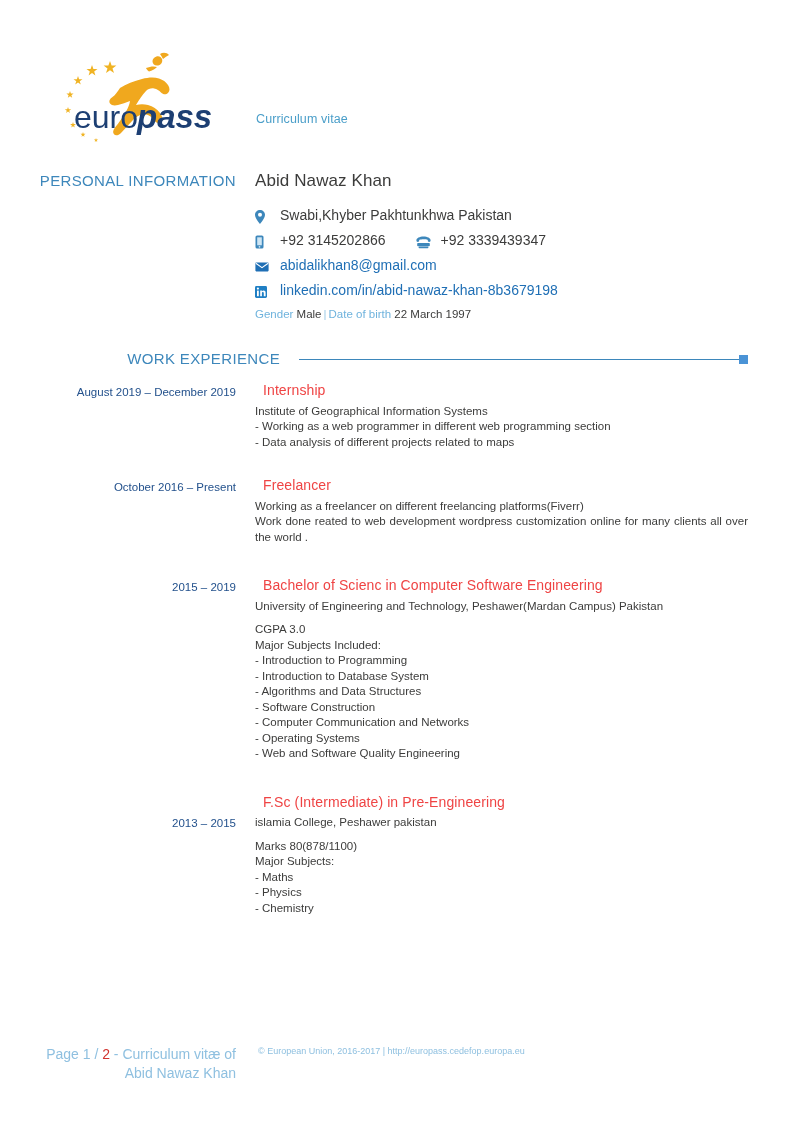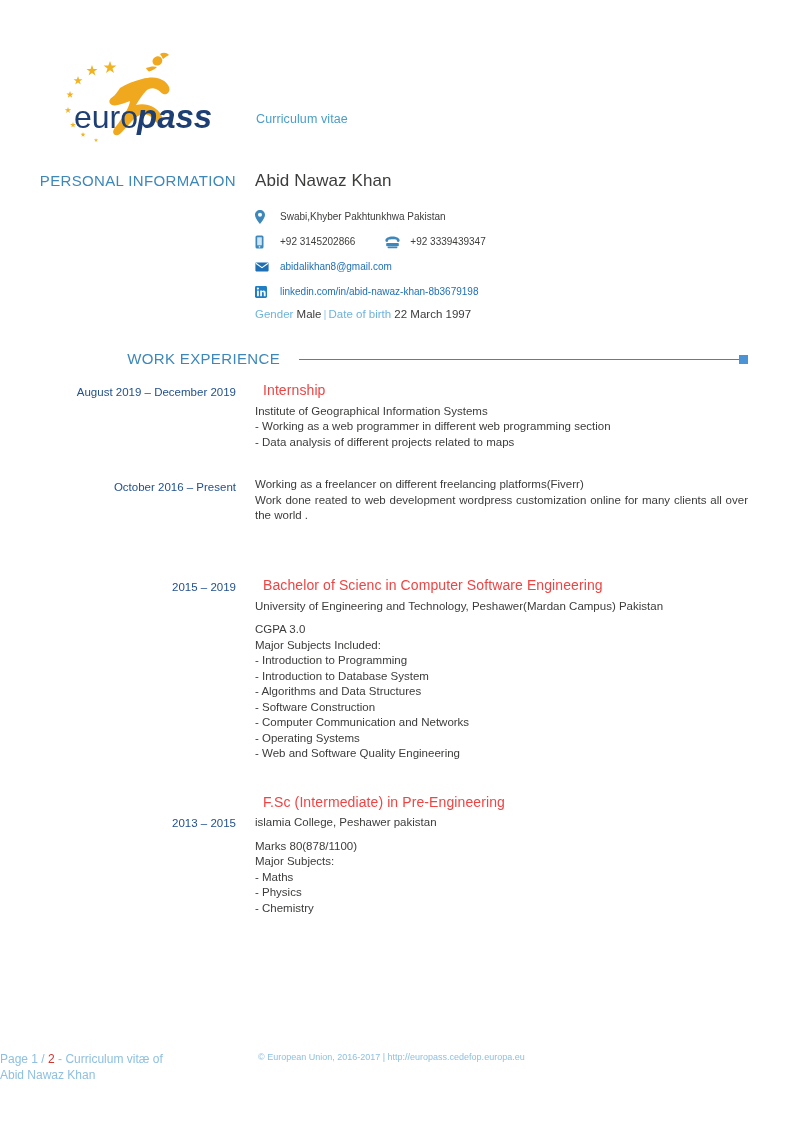--- a/index.html
+++ b/index.html
@@ -65,24 +65,23 @@
   }
   .person-name {
     font-size: 17px;
     color: #3c3c3b;
     line-height: 1.1;
     letter-spacing: 0.1px;
   }
   .contact-list { margin-top: 16px; }
   .contact-line {
     display: flex;
-    align-items: center;
     min-height: 21px;
     margin-bottom: 4px;
-    font-size: 10px;
+    font-size: 14px;
     color: #3c3c3b;
   }
   .contact-ico {
     width: 18px; min-width: 18px;
     display: flex; align-items: center; justify-content: flex-start;
     margin-right: 7px;
   }
   .contact-txt { line-height: 1.25; }
   .contact-txt.link { color: #1f6fb5; }
   .contact-sep { display: inline-block; width: 30px; }
@@ -156,22 +155,22 @@
   
   .footer {
     position: absolute;
     left: 0; bottom: 40px;
     width: 794px;
     display: flex;
     align-items: flex-start;
   }
   .footer-left {
     width: 236px; min-width: 236px;
-    text-align: left;
-    font-size: 12px;
+    text-align: right;
+    font-size: 14px;
     color: #8fc0e0;
     line-height: 1.35;
   }
   .footer-left .pg-red { color: #d1332e; }
   .footer-right {
     margin-left: 22px;
     font-size: 9px;
     color: #8fc0e0;
     line-height: 1.35;
     padding-top: 0;
@@ -316,20 +315,21 @@
     </div>
 
     <div style="height:27px"></div>
 
     <div class="row entry">
       <div class="col-label">
         <span class="entry-date">October 2016 – Present</span>
       </div>
       <div class="col-gap"></div>
       <div class="col-content">
+        <div class="entry-title">Freelancer</div>
         <div class="entry-sub">Working as a freelancer on different freelancing platforms(Fiverr)</div>
         <div class="entry-body justify">Work done reated to web development wordpress customization online for many clients all over the world .</div>
       </div>
     </div>
   </div>
 
   <div style="position:absolute; left:0; top:555px; width:794px;">
 
 
     <div style="height:22px"></div>

